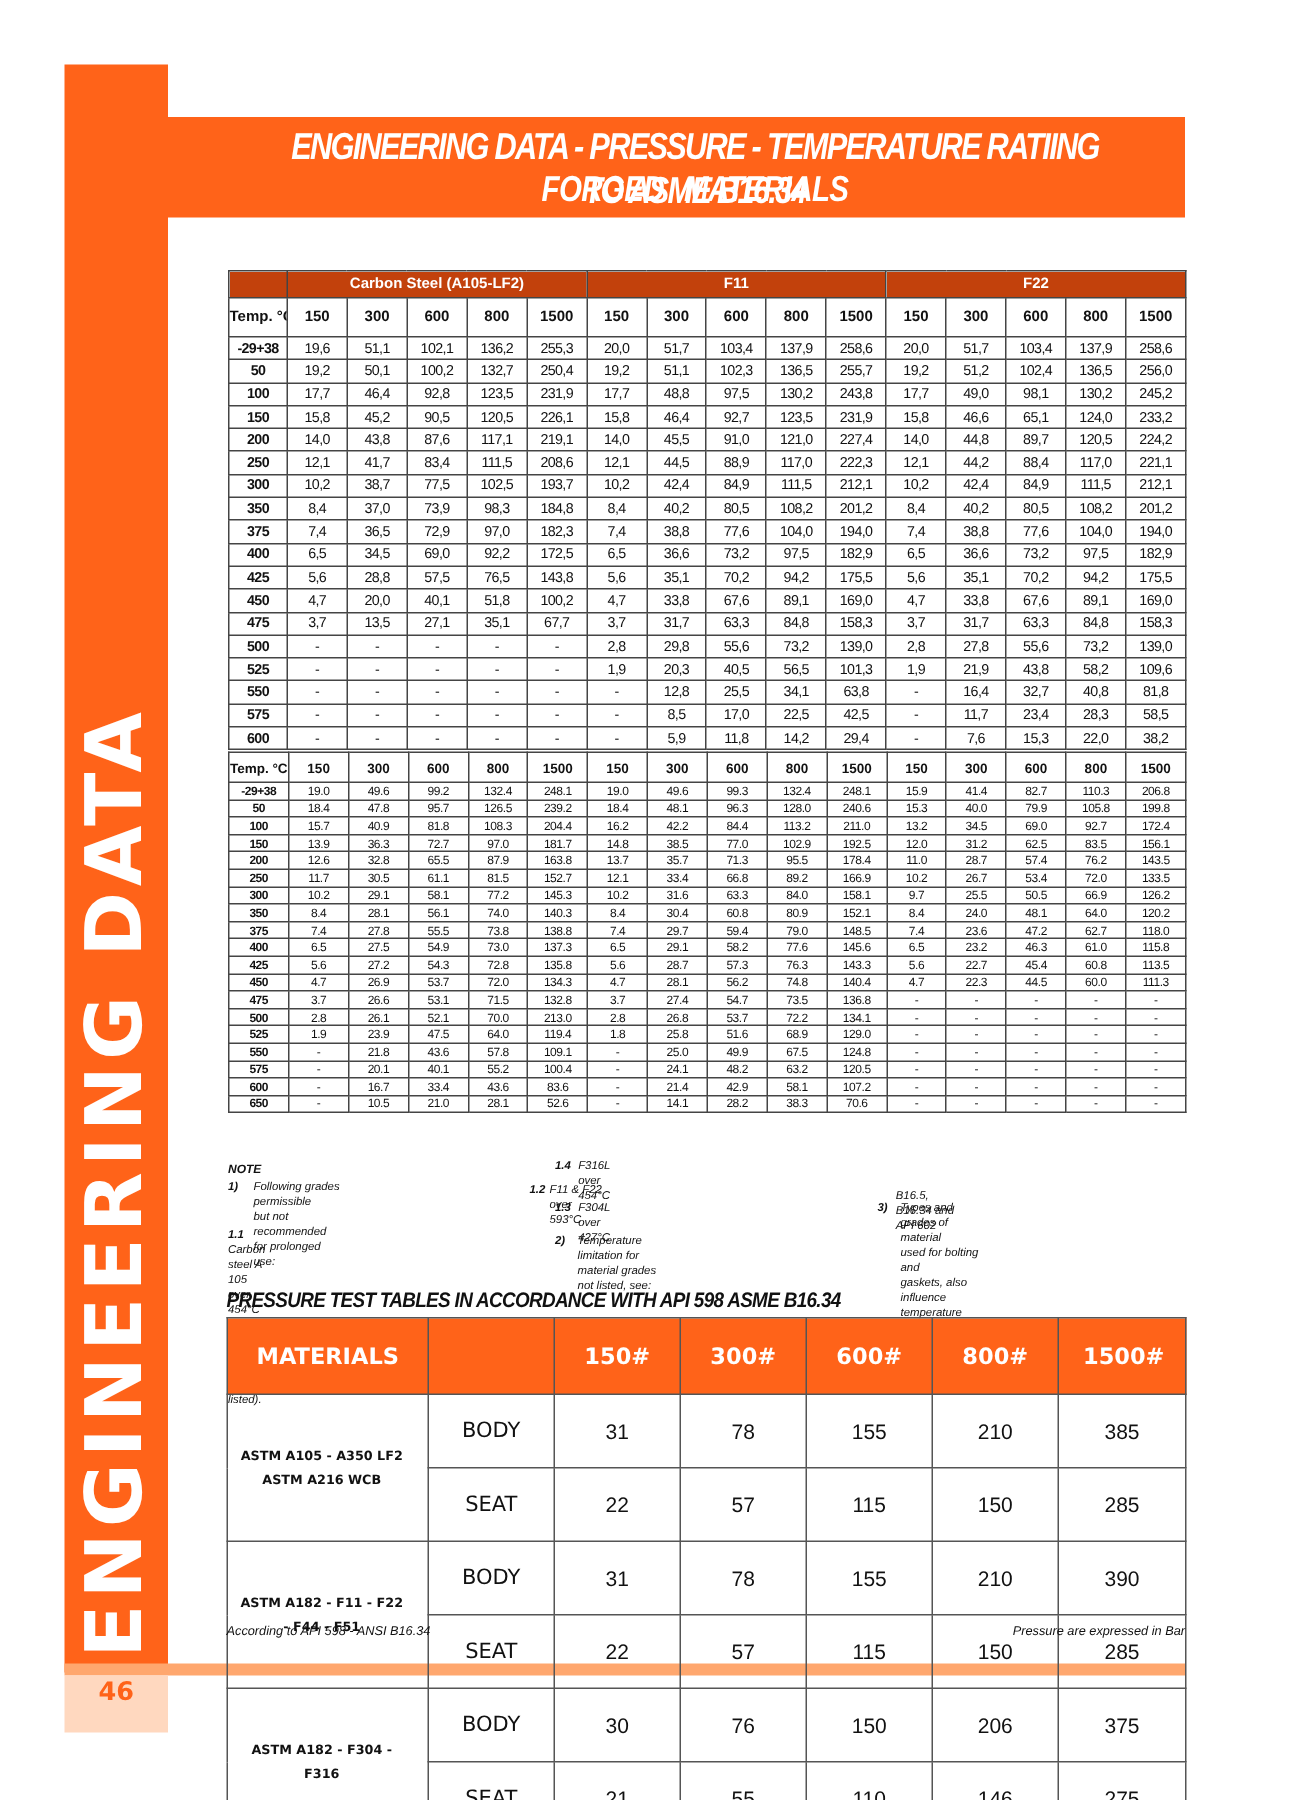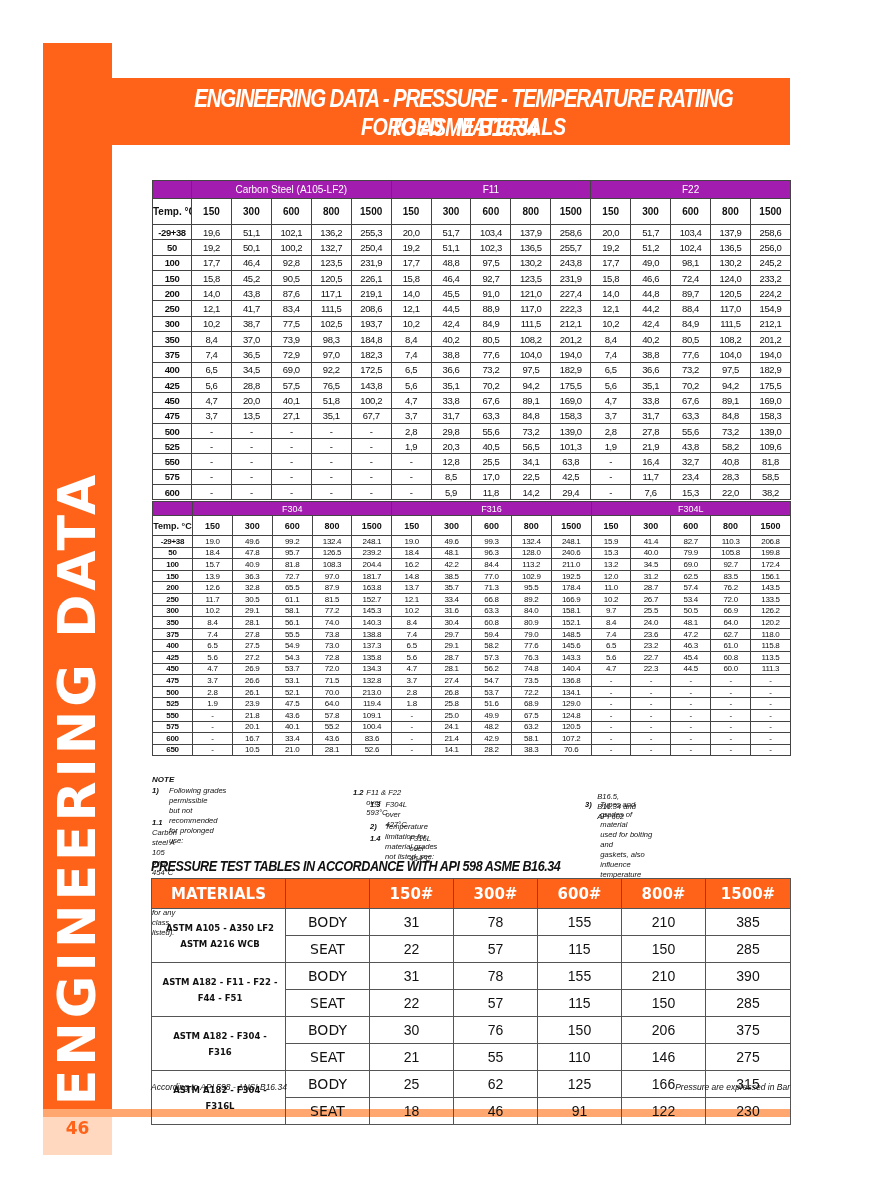--- a/index.html
+++ b/index.html
@@ -23,21 +23,21 @@
   .header-title, .header-sub {
     position: absolute; left: 112px; width: 678px; text-align: center; color: #fff;
     font-family: "Liberation Sans", sans-serif; font-weight: bold; font-style: italic;
     transform-origin: center;
   }
   .header-title { top: 84px; font-size: 25px; letter-spacing: -1.4px; transform: scaleX(0.82) translateX(15px); }
   .header-sub { top: 113px; font-size: 24px; letter-spacing: -0.5px; transform: scaleX(0.82) translateX(15px); word-spacing: 10px; }
 
   table.rt { position: absolute; border-collapse: collapse; table-layout: fixed; font-family: "Liberation Sans", sans-serif; }
   table.rt td, table.rt th { border: 1px solid #444; text-align: center; overflow: hidden; white-space: nowrap; padding: 0; }
-  table.rt th.grp { background: #a21caf; color: #fff; font-weight: normal; }
+  table.rt th.grp { background: #c2410c; color: #fff; font-weight: bold; }
   table.rt th.col { background: #fff; font-weight: bold; }
   table.rt td.t { font-weight: bold; }
 
   #tbl1 { left: 152px; top: 180px; width: 639px; font-size: 9.5px; }
   #tbl1 th.grp { height: 18px; font-size: 10px; }
   #tbl1 th.col { height: 26px; font-size: 10px; }
   #tbl1 td { height: 15.3px; letter-spacing: -0.4px; }
   #tbl1 td.t { font-size: 9.5px; }
 
   #tbl2 { left: 152px; top: 501px; width: 639px; font-size: 8px; }
@@ -47,21 +47,21 @@
 
   .notes { position: absolute; font-size: 7.6px; font-style: italic; line-height: 10px; }
   .note-head { position: absolute; left: 152px; top: 775px; font-size: 8px; font-weight: bold; }
   .nrow { position: absolute; display: flex; }
   .nrow .num { width: 28px; font-weight: bold; }
   .nrow .txt { white-space: pre-line; }
 
   .test-title { position: absolute; left: 151px; top: 858px; font-size: 14px; font-weight: bold; font-style: italic; letter-spacing: -0.5px; transform: scaleX(0.9); transform-origin: left; }
 
   #tbl3 { position: absolute; left: 151px; top: 878px; width: 639px; border-collapse: collapse; table-layout: fixed; font-family: "DejaVu Sans", sans-serif; }
-  #tbl3 td, #tbl3 th { border: 1px solid #555; text-align: center; padding: 5px; }
+  #tbl3 td, #tbl3 th { border: 1px solid #555; text-align: center; padding: 16px; }
   #tbl3 thead th { background: #ff6319; color: #fff; font-weight: bold; height: 30px; font-size: 15px; }
   #tbl3 td { height: 20px; font-size: 14px; font-family: "Liberation Sans", sans-serif; }
   #tbl3 td.mat { font-size: 8.5px; font-weight: bold; text-align: center; padding-left: 8px; line-height: 16px; font-family: "DejaVu Sans", sans-serif; }
   #tbl3 td.kind { font-weight: normal; font-size: 14px; font-family: "DejaVu Sans", sans-serif; }
 
   .foot-left { position: absolute; left: 151px; top: 1082px; font-size: 8.5px; font-style: italic; }
   .foot-right { position: absolute; right: 83px; top: 1082px; font-size: 8.5px; font-style: italic; }
 </style>
 </head>
 <body>
@@ -185,21 +185,21 @@
         <td>90,5</td>
         <td>120,5</td>
         <td>226,1</td>
         <td>15,8</td>
         <td>46,4</td>
         <td>92,7</td>
         <td>123,5</td>
         <td>231,9</td>
         <td>15,8</td>
         <td>46,6</td>
-        <td>72,4</td>
+        <td>65,1</td>
         <td>124,0</td>
         <td>233,2</td>
       </tr>
       <tr>
         <td class="t">200</td>
         <td>14,0</td>
         <td>43,8</td>
         <td>87,6</td>
         <td>117,1</td>
         <td>219,1</td>
@@ -223,21 +223,21 @@
         <td>208,6</td>
         <td>12,1</td>
         <td>44,5</td>
         <td>88,9</td>
         <td>117,0</td>
         <td>222,3</td>
         <td>12,1</td>
         <td>44,2</td>
         <td>88,4</td>
         <td>117,0</td>
-        <td>154,9</td>
+        <td>221,1</td>
       </tr>
       <tr>
         <td class="t">300</td>
         <td>10,2</td>
         <td>38,7</td>
         <td>77,5</td>
         <td>102,5</td>
         <td>193,7</td>
         <td>10,2</td>
         <td>42,4</td>
@@ -463,26 +463,20 @@
       <col>
       <col>
       <col>
       <col>
       <col>
       <col>
       <col>
       <col>
     </colgroup>
     <thead>
-      <tr>
-        <th class="grp"></th>
-        <th class="grp" colspan="5">F304</th>
-        <th class="grp" colspan="5">F316</th>
-        <th class="grp" colspan="5">F304L</th>
-      </tr>
       <tr>
         <th class="col">Temp. °C</th>
         <th class="col">150</th>
         <th class="col">300</th>
         <th class="col">600</th>
         <th class="col">800</th>
         <th class="col">1500</th>
         <th class="col">150</th>
         <th class="col">300</th>
         <th class="col">600</th>
@@ -856,21 +850,21 @@
 A 181 for any class listed).</span>
     </div>
   <div class="nrow" style="left:353px;top:788px;">
       <span class="num">1.2</span>
       <span class="txt">F11 &amp; F22 over 593°C</span>
     </div>
   <div class="nrow" style="left:370px;top:800px;justify-content:flex-end;">
       <span class="num">1.3</span>
       <span class="txt">F304L over 427°C</span>
     </div>
-  <div class="nrow" style="left:370px;top:834px;gap:24px;">
+  <div class="nrow" style="left:370px;top:772px;">
       <span class="num">1.4</span>
       <span class="txt">F316L over 454°C</span>
     </div>
   <div class="nrow" style="left:370px;top:822px;">
       <span class="num">2)</span>
       <span class="txt">Temperature limitation for
 material grades not listed, see:</span>
     </div>
   <div class="nrow" style="left:585px;top:792px;">
       <span class="num"></span>

